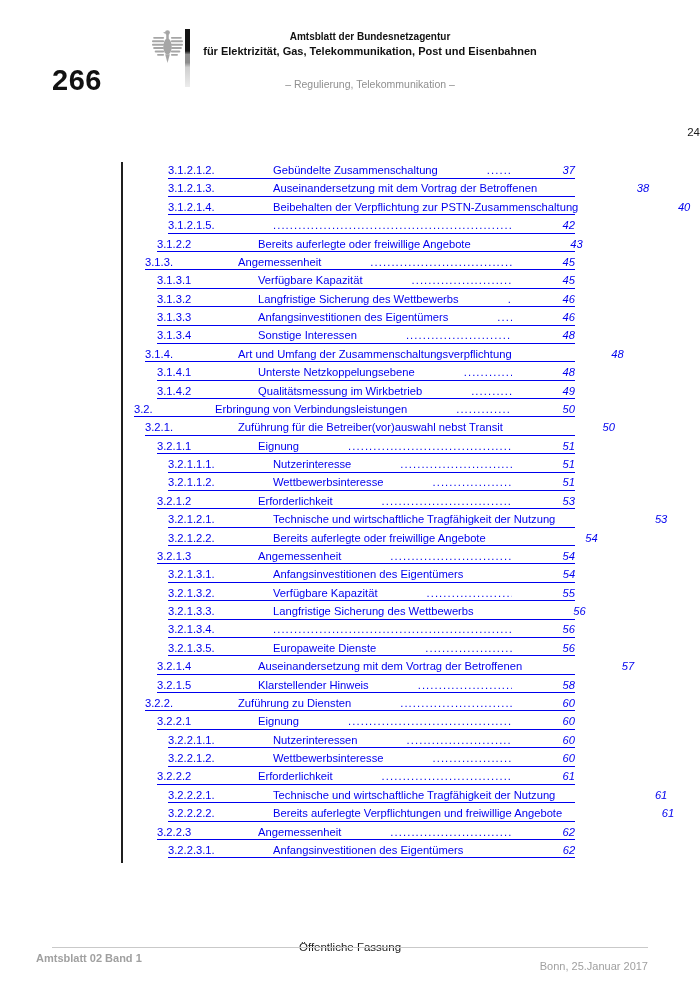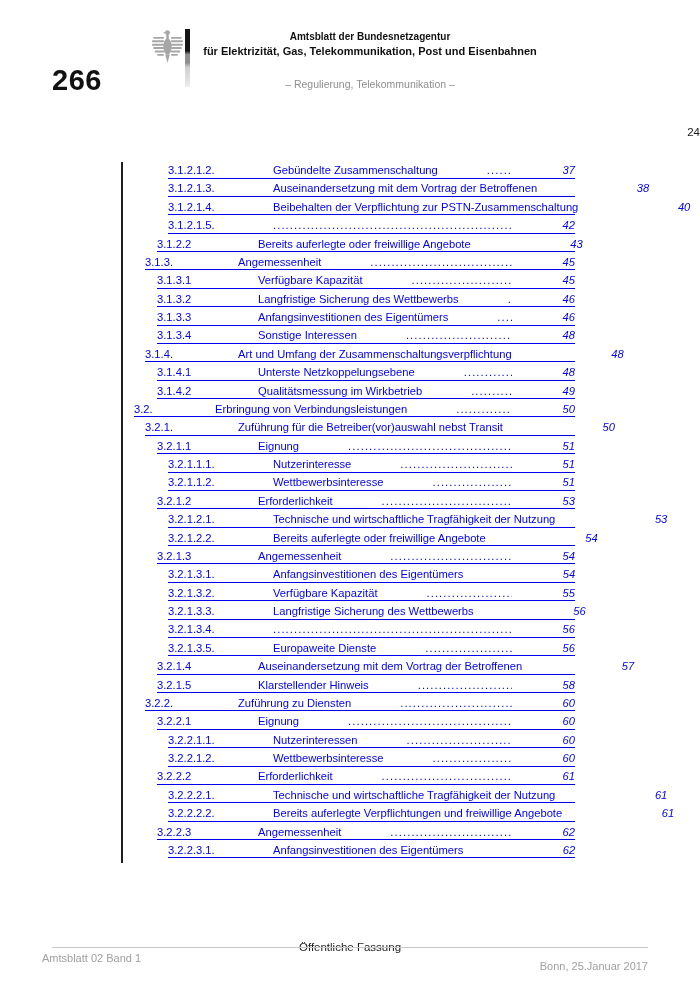--- a/index.html
+++ b/index.html
@@ -68,21 +68,21 @@
   .pub-note{
     position:absolute;left:0;top:909px;width:700px;
     text-align:center;font-size:11.5px;color:#1d1d1d;margin-top:32px;
   }
 
   
   .footer-rule{position:absolute;left:52px;top:947px;width:596px;height:1px;background:#c9c9c9;}
   .footer-left,.footer-right{
     position:absolute;top:952px;font-size:11px;color:var(--footer-gray);
   }
-  .footer-left{left:42px;}
+  .footer-left{left:36px;font-weight:bold;}
   .footer-right{right:52px;margin-top:8px;}
 </style>
 </head>
 <body>
 
 <div class="page">
 
   <div class="hdr-pagenum">266</div>
 
   <svg class="eagle" viewBox="0 0 34 37" aria-hidden="true">

